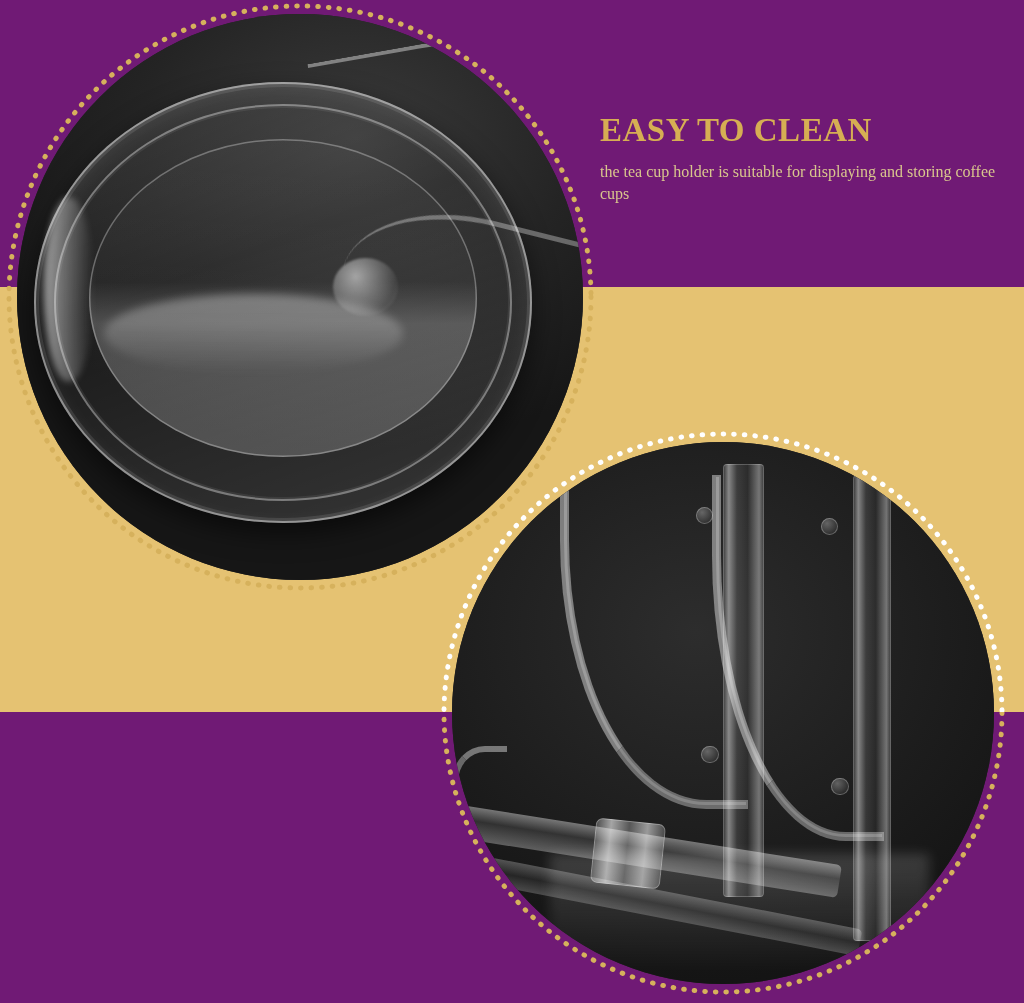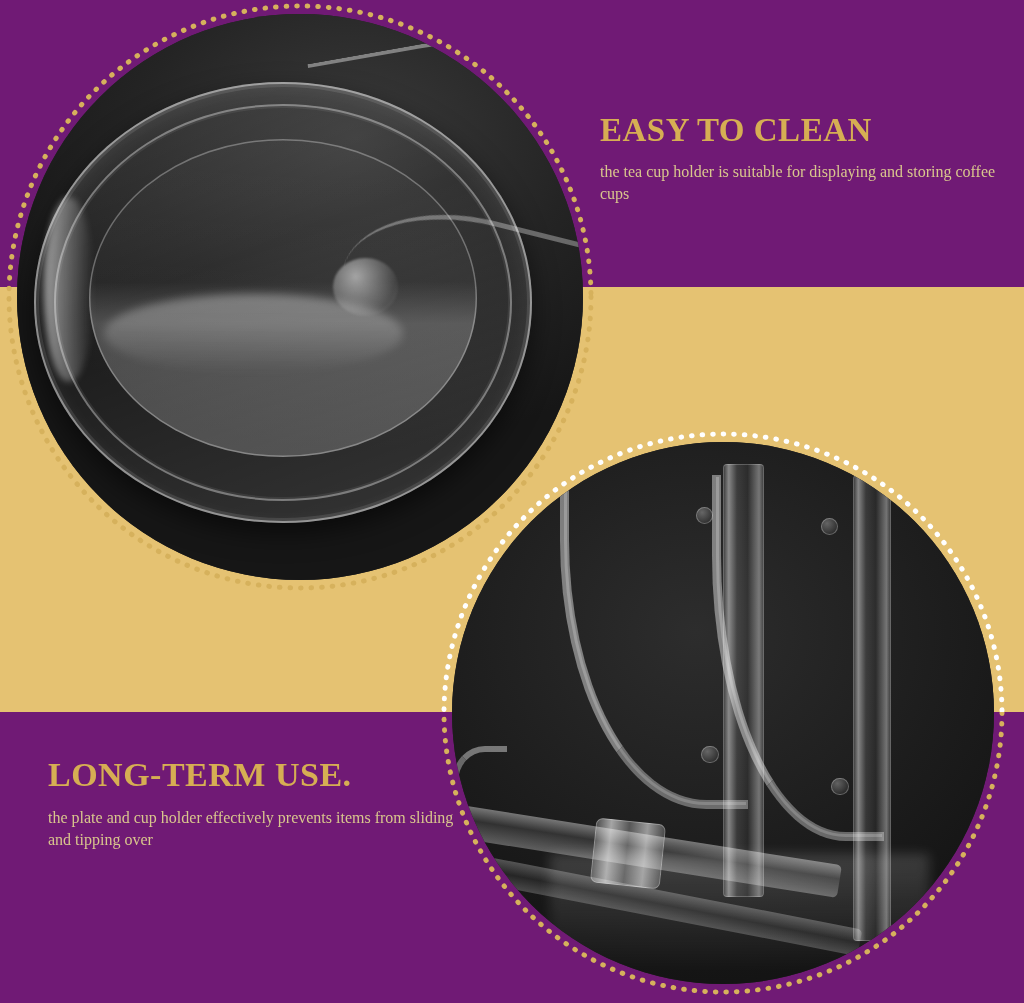--- a/index.html
+++ b/index.html
@@ -339,18 +339,14 @@
       <circle cx="283" cy="283" r="279" fill="none" stroke="#ffffff" stroke-width="5" stroke-linecap="round" stroke-dasharray="0.6 10" clip-path="url(#clip-on-gold)"></circle>
       <circle cx="283" cy="283" r="279" fill="none" stroke="#d6b15c" stroke-width="5" stroke-linecap="round" stroke-dasharray="0.6 10" clip-path="url(#clip-on-white)"></circle>
     </svg>
   </div>
 
   <div class="txt txt-1">
     <h2 class="headline">EASY TO CLEAN</h2>
     <p class="subtext">the tea cup holder is suitable for displaying and storing coffee cups</p>
   </div>
 
-  <div class="txt txt-2">
-    <h2 class="headline">LONG-TERM USE.</h2>
-    <p class="subtext">the plate and cup holder effectively prevents items from sliding and tipping over</p>
-  </div>
 
 </div>
 
 </body></html>

